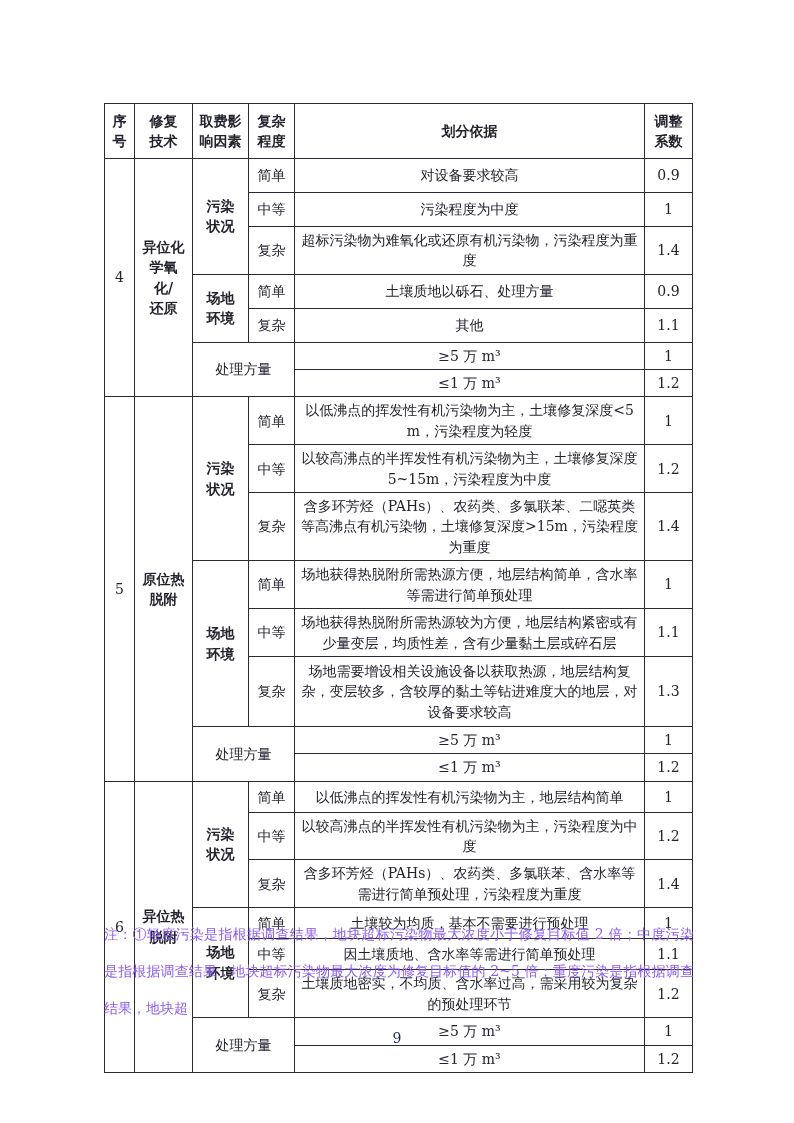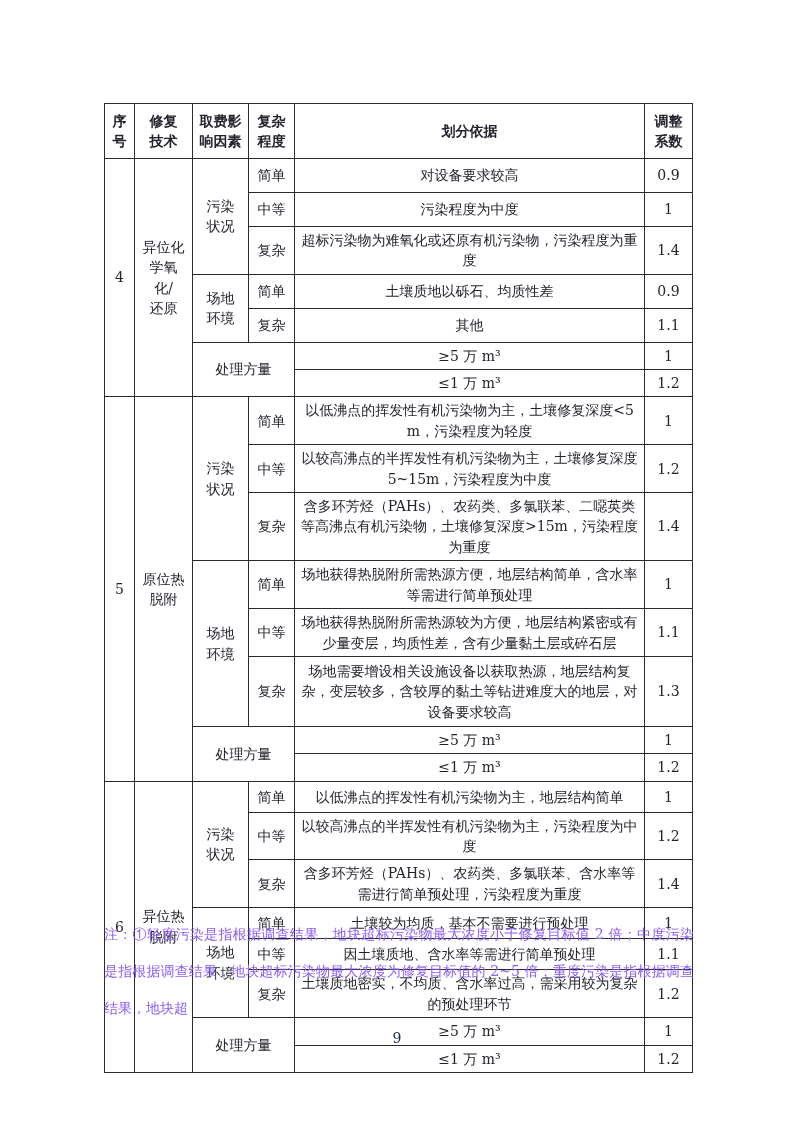--- a/index.html
+++ b/index.html
@@ -29,21 +29,21 @@
   }
   table.fee th{
     font-weight:bold;
     height:50px;
     padding:2px 2px;
   }
   col.c1{width:30px;} col.c2{width:58px;} col.c3{width:56px;}
   col.c4{width:46px;} col.c5{width:350px;} col.c6{width:48px;}
   td.basis{text-align:left;padding-left:8px;padding-right:8px;}
   td.basis-center{text-align:center;margin-left:36px;}
-  .pre{white-space:pre-line;}
+  .pre{white-space:pre-line;font-weight:bold;}
   tr.h1{height:34px;}
   tr.h2{height:48px;}
   tr.h3{height:70px;}
   tr.hp{height:26px;}
   tr.h1g6{height:31px;}
   .footnote{
     position:absolute;
     left:104px;top:916px;
     width:590px;
     font-size:14px;
@@ -109,21 +109,21 @@
       </tr>
       <tr class="h1">
         <td>复杂</td>
         <td class="basis">超标污染物为难氧化或还原有机污染物，污染程度为重度</td>
         <td>1.4</td>
       </tr>
       <tr class="h1">
         <td rowspan="2" class="pre">场地
 环境</td>
         <td>简单</td>
-        <td class="basis">土壤质地以砾石、均质性差</td>
+        <td class="basis">土壤质地以砾石、处理方量</td>
         <td>0.9</td>
       </tr>
       <tr class="h1">
         <td>复杂</td>
         <td class="basis">其他</td>
         <td>1.1</td>
       </tr>
       <tr class="hp">
         <td rowspan="2" colspan="2">处理方量</td>
         <td class="basis-center">≥5 万 m³</td>

